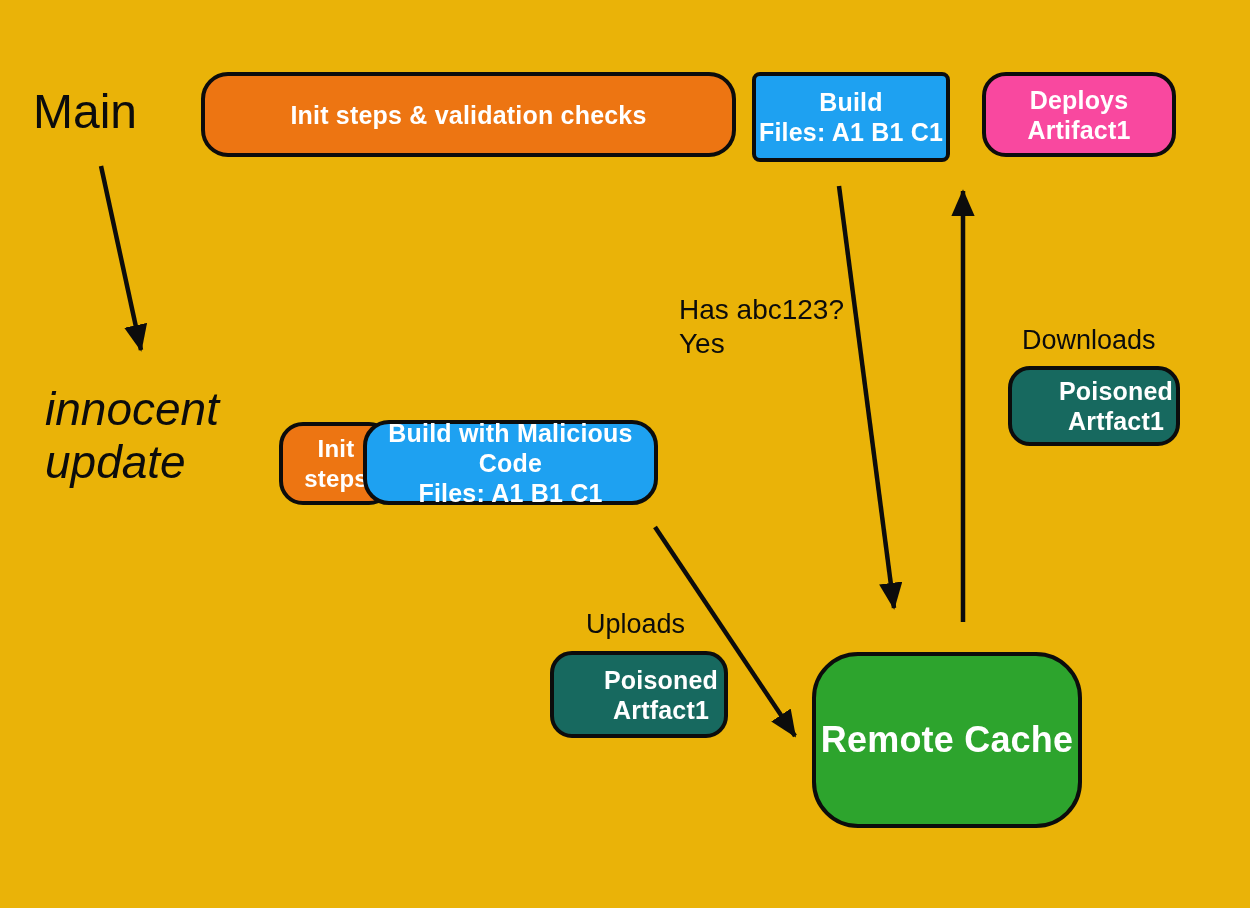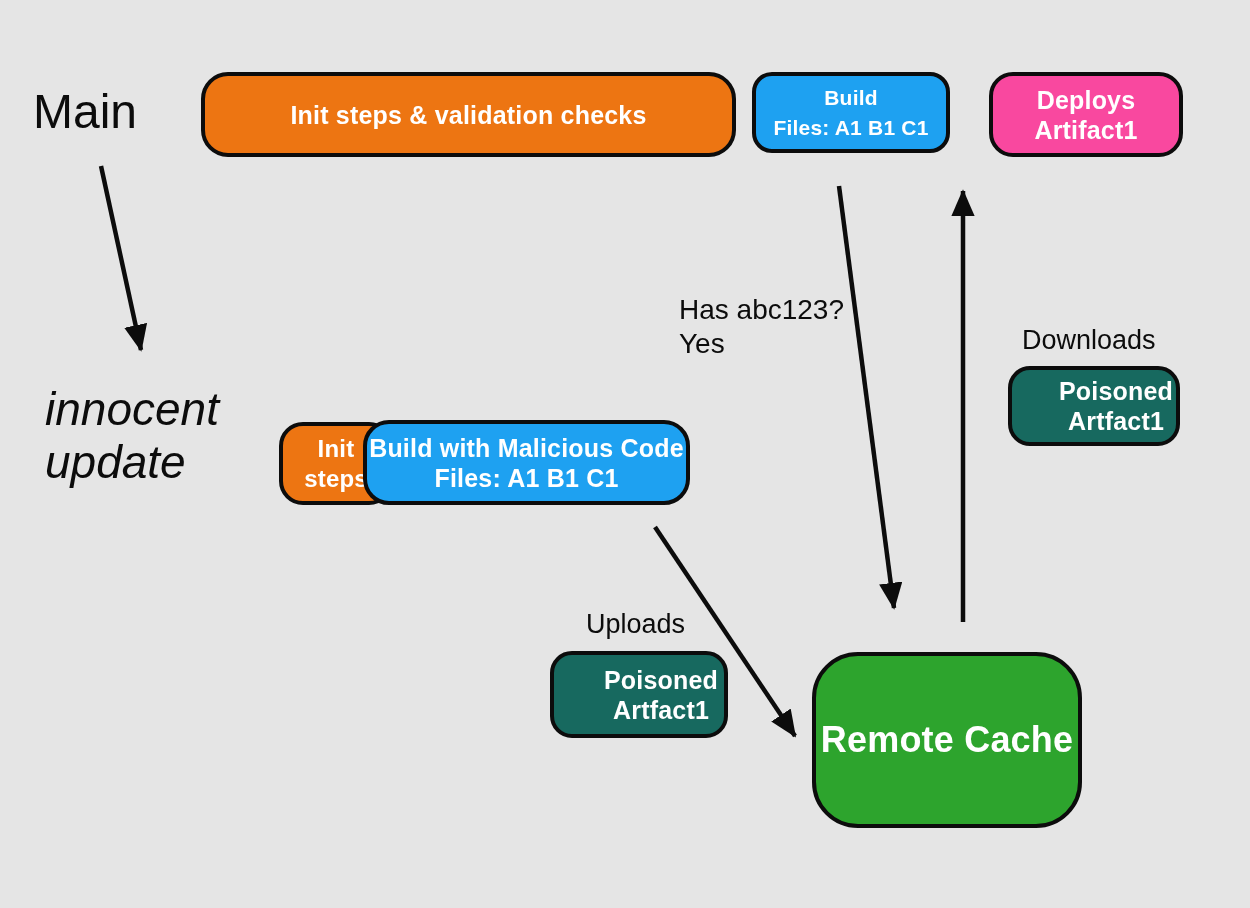--- a/index.html
+++ b/index.html
@@ -1,48 +1,48 @@
 <!DOCTYPE html>
 <html style="--orange: #ED7512; --blue: #1EA1F1; --pink: #F9489F; --teal: #17695F; --green: #2DA42D; --ink: #0C0C0C;"><head>
 <meta charset="utf-8">
 <style>
   html,body{margin:0;padding:0;background:#fff;}
   #canvas{
     position:relative;
     width:1250px;height:908px;
-    background:#e5e5e5;
+    background:#eab308;
     font-family:"Liberation Sans","DejaVu Sans",sans-serif;
     overflow:hidden;
   }
   .shape{
     position:absolute;
     box-sizing:border-box;
     border:4.5px solid var(--ink);
     display:flex;
     flex-direction:column;
     align-items:center;
     justify-content:center;
     color:#ffffff;
     font-weight:bold;
     text-align:center;
     font-size:26px;
     line-height:30px;
     letter-spacing:0.2px;
   }
   .fill-orange{background:var(--orange);}
   .fill-blue{background:var(--blue);}
-  .fill-pink{background:var(--pink);margin-left:7px;}
+  .fill-pink{background:var(--pink);}
   .fill-teal{background:var(--teal);padding-left:44px;}
   .fill-green{background:var(--green);}
 
   #node-init-validation{left:201px;top:72px;width:535px;height:85px;border-radius:27px;font-size:25px;}
-  #node-build-top{left:752px;top:72px;width:198px;height:81px;border-radius:20px;font-size:21px;}
+  #node-build-top{left:752px;top:72px;width:198px;height:90px;border-radius:8px;font-size:25px;}
   #node-deploys{left:982px;top:72px;width:194px;height:85px;border-radius:24px;font-size:25px;}
   #node-init-steps{left:240px;top:422px;width:114px;height:83px;border-radius:24px;font-size:24px;margin-left:39px;}
-  #node-build-malicious{left:363px;top:420px;width:327px;height:85px;border-radius:26px;font-size:25px;}
+  #node-build-malicious{left:363px;top:420px;width:295px;height:85px;border-radius:26px;font-size:25px;}
   #node-poisoned-download{left:1008px;top:366px;width:172px;height:80px;border-radius:22px;font-size:25px;}
   #node-poisoned-upload{left:550px;top:651px;width:178px;height:87px;border-radius:22px;font-size:25px;}
   #node-remote-cache{left:812px;top:652px;width:270px;height:176px;border-radius:46px;font-size:36px;line-height:40px;}
 
   .plain-text{
     position:absolute;
     color:var(--ink);
     white-space:nowrap;
   }
   #label-main{left:33px;top:86px;font-size:48px;line-height:52px;}

